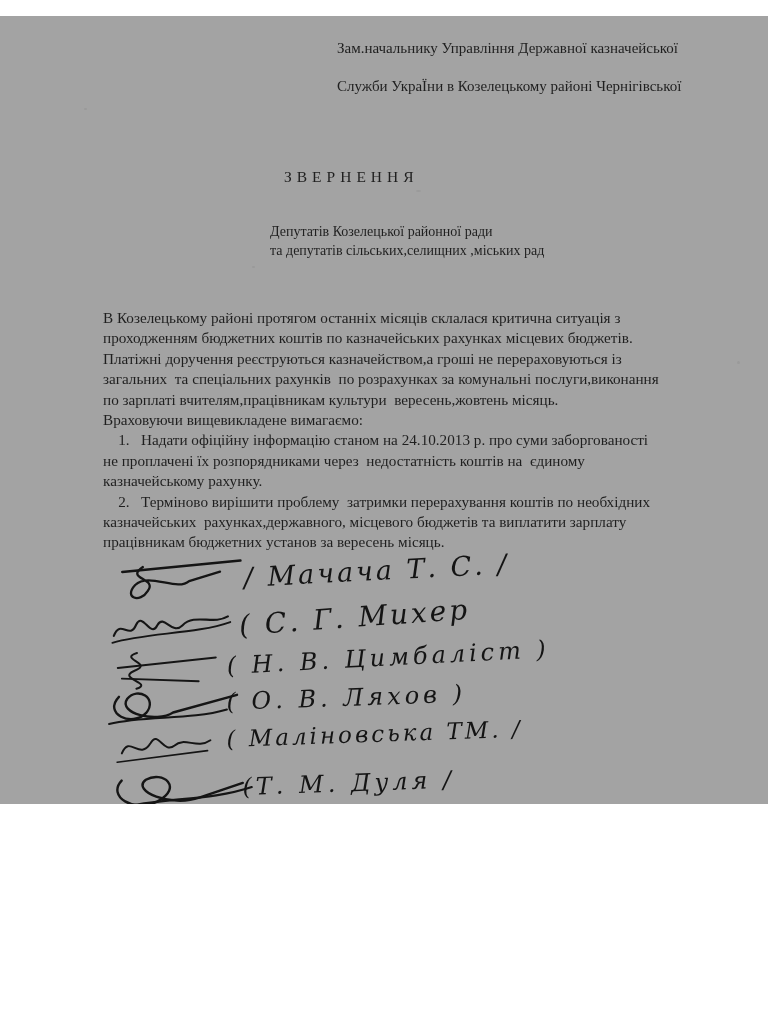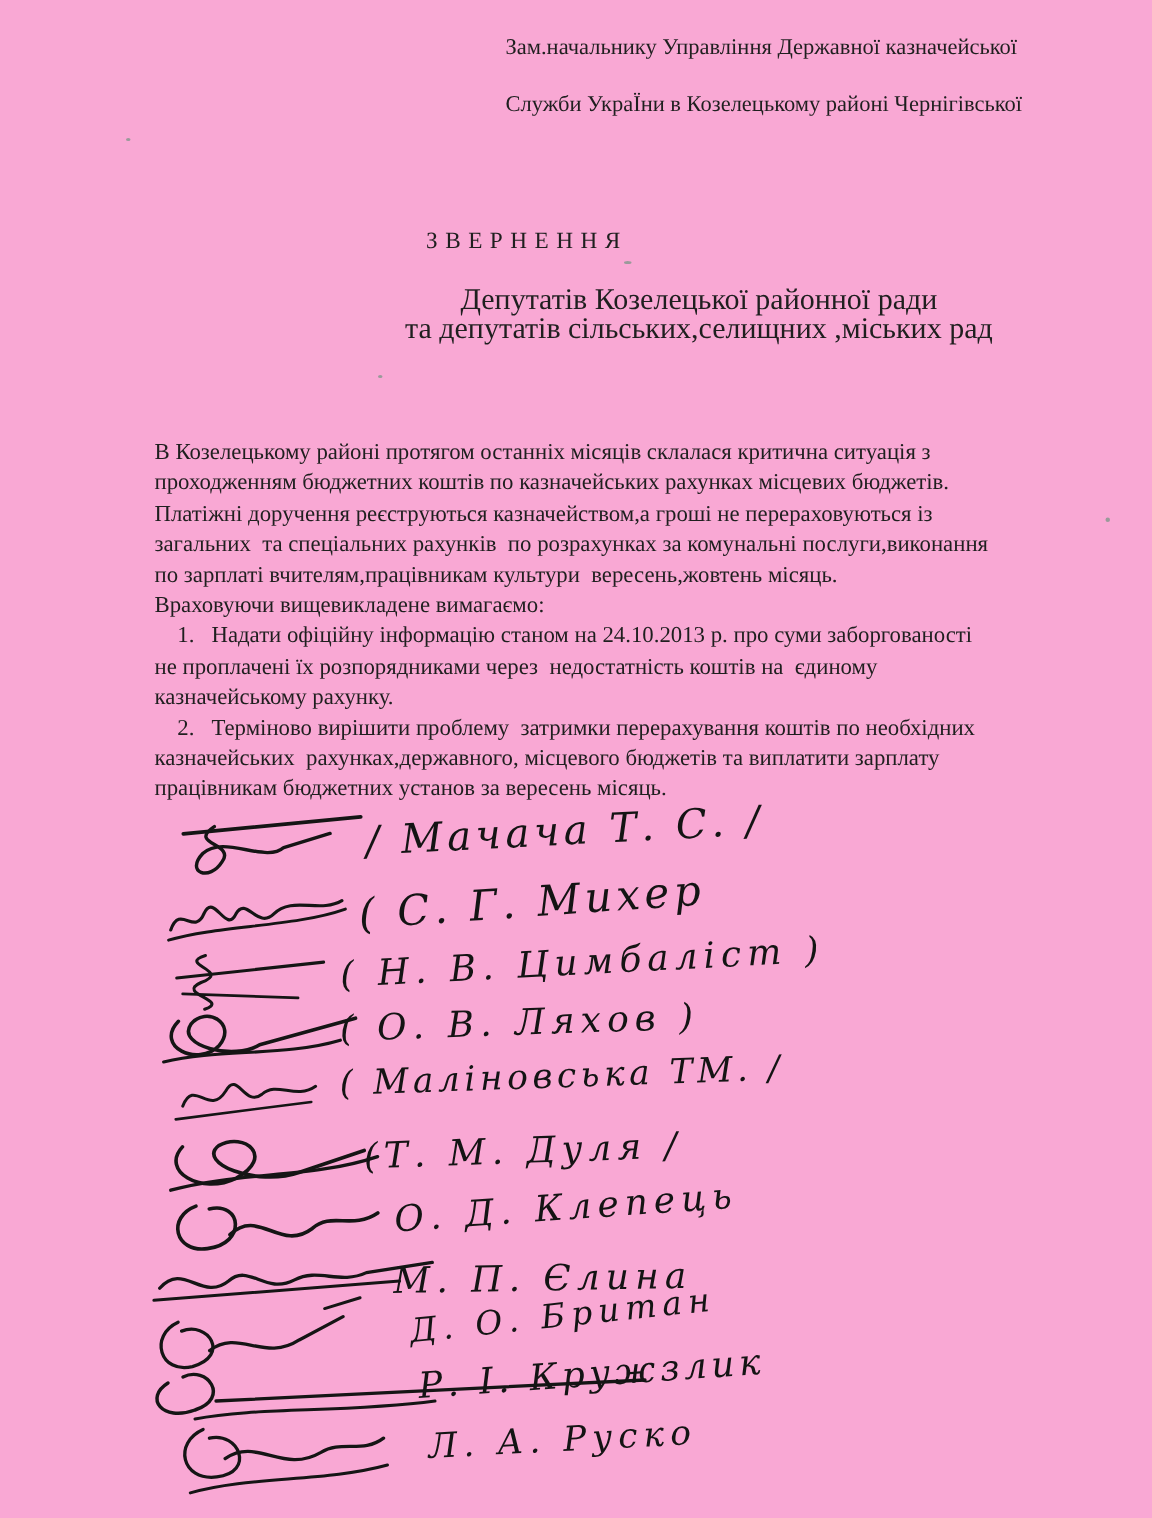--- a/index.html
+++ b/index.html
@@ -1,28 +1,28 @@
 <!DOCTYPE html>
 <html><head>
 <meta charset="utf-8">
 <style>
   html,body { margin:0; padding:0; background:#ffffff; }
   .page {
-    position:relative; width:768px; height:1012px; margin:0 auto;
-    background:#f9a8d4; overflow:hidden;
+    position:relative; width:768px; height:788px; margin:16px auto;
+    background:#a3a3a3; overflow:hidden;
     font-family:"Liberation Serif", serif; color:#1f1f1f;
   }
   
   .recipient { position:absolute; left:337px; top:24px; width:410px; font-size:15px; }
   .recipient .line { line-height:16px; margin-bottom:22px; white-space:nowrap; }
   .appeal-title {
     position:absolute; left:284px; top:152px;
     font-size:15.5px; letter-spacing:5px; font-weight:500; white-space:nowrap;
   }
-  .from-block { position:absolute; left:270px; top:191px; font-size:20px;text-align:center; }
+  .from-block { position:absolute; left:270px; top:206px; font-size:14px; }
   .from-block .line { line-height:19px; white-space:nowrap; }
   .body-text {
     position:absolute; left:103px; top:292px; width:640px;
     font-size:15.2px;
   }
   .body-text .line { line-height:20.4px; white-space:pre-wrap; }
   
   .sig-name {
     position:absolute; white-space:nowrap;
     font-family:"DejaVu Serif", serif; font-style:italic;

